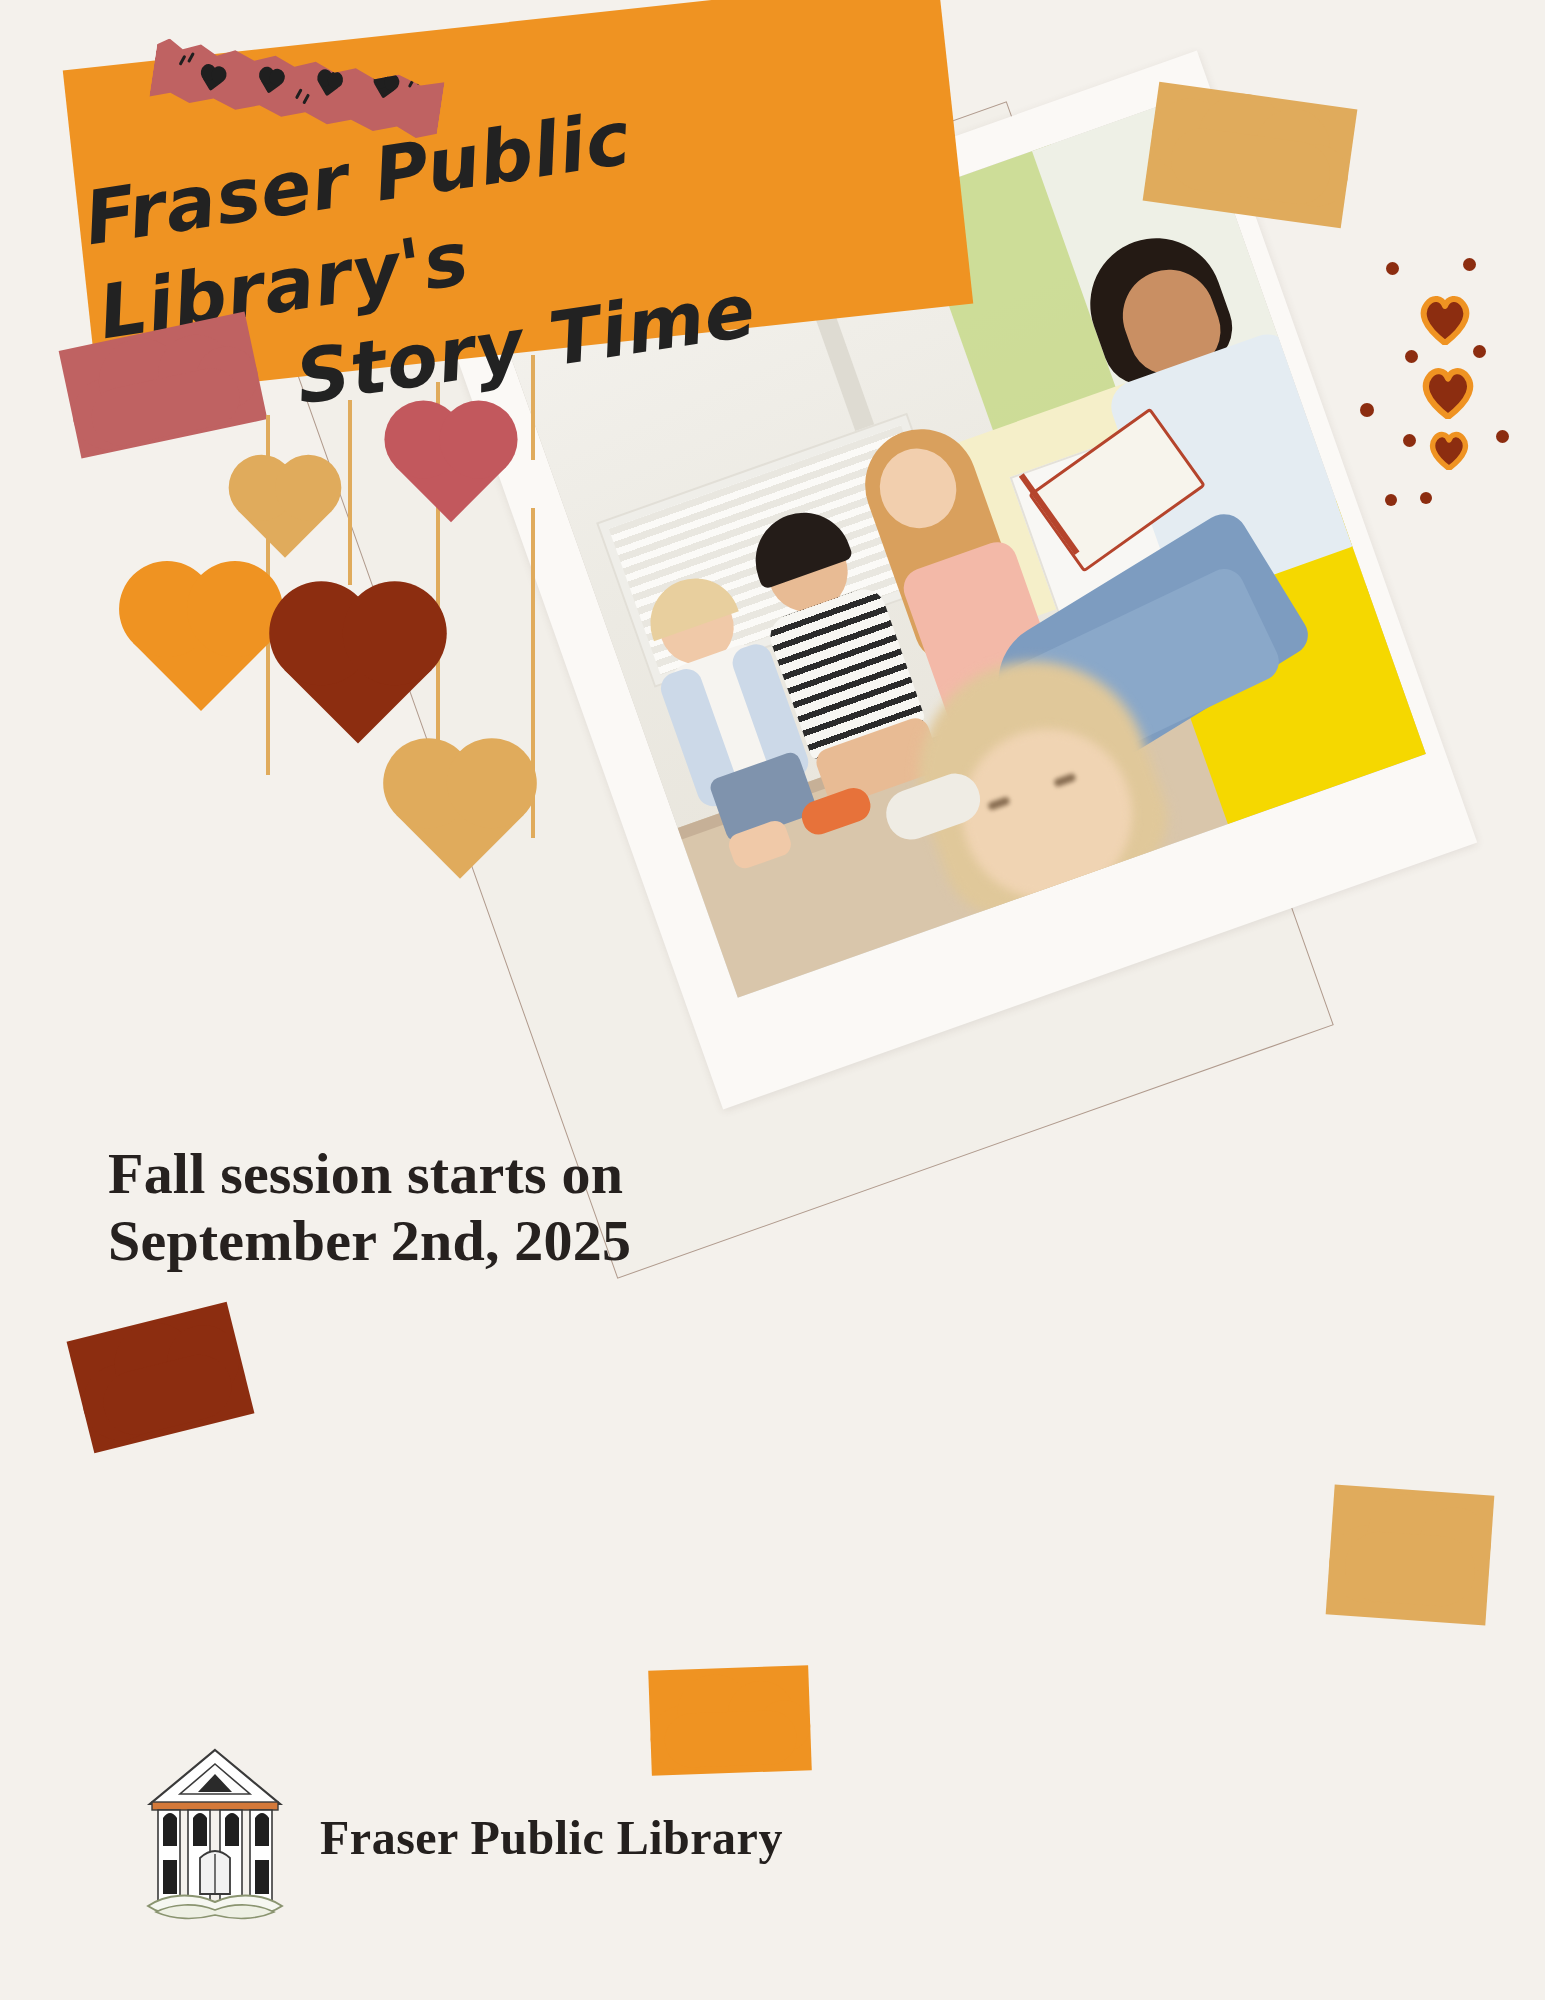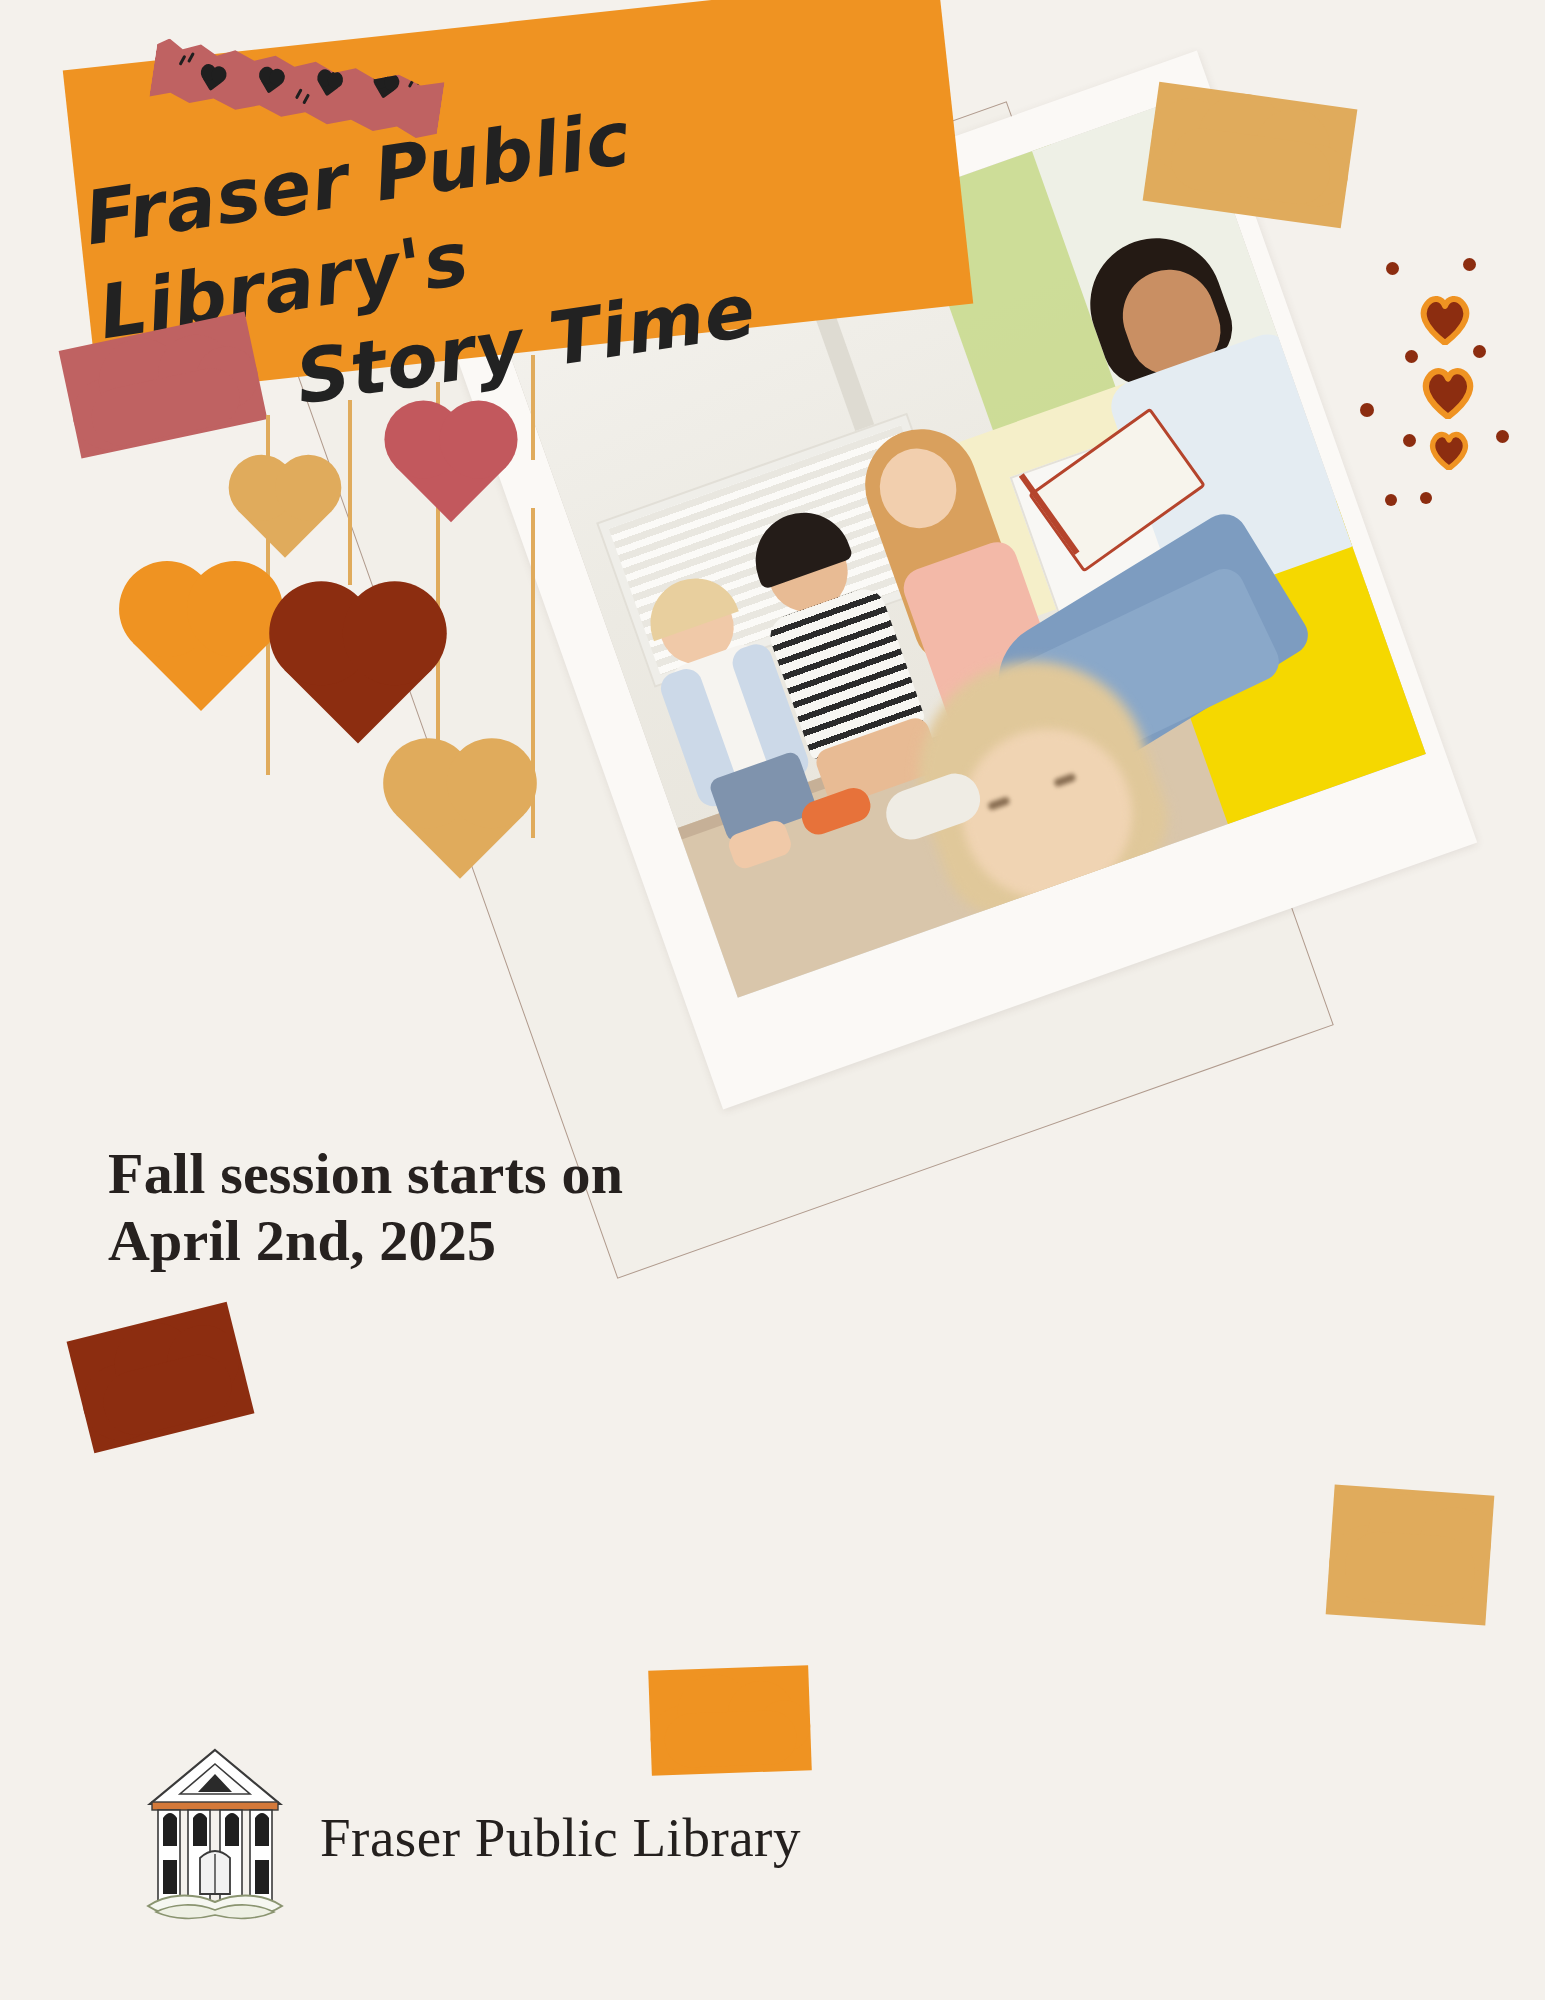--- a/index.html
+++ b/index.html
@@ -193,22 +193,22 @@
   #footer {
     position: absolute;
     left: 140px;
     top: 1742px;
     display: flex;
     align-items: center;
     gap: 30px;
   }
   #footer-name {
     font-family: "Liberation Serif", serif;
-    font-weight: 400;
-    font-size: 55px;
+    font-weight: 700;
+    font-size: 48px;
     color: #24201e;
     letter-spacing: .5px;
   }
   #logo-mark { width: 150px; height: 190px; position: relative; }
 </style>
 </head>
 <body>
 
 <div id="poster">
 
@@ -362,21 +362,21 @@
   <div class="dot" style="left:1405px;top:350px;width:13px;height:13px;"></div>
   <div class="dot" style="left:1473px;top:345px;width:13px;height:13px;"></div>
   <div class="dot" style="left:1360px;top:403px;width:14px;height:14px;"></div>
   <div class="dot" style="left:1403px;top:434px;width:13px;height:13px;"></div>
   <div class="dot" style="left:1496px;top:430px;width:13px;height:13px;"></div>
   <div class="dot" style="left:1385px;top:494px;width:12px;height:12px;"></div>
   <div class="dot" style="left:1420px;top:492px;width:12px;height:12px;"></div>
 
   <div id="headline">
     <div>Fall session starts on</div>
-    <div>April 2nd, 2025</div>
+    <div>September 2nd, 2025</div>
   </div>
 
 
   <div id="footer">
     <div id="logo-mark">
       <svg viewBox="0 0 150 190" width="150" height="190">
 
         <polygon points="75,8 140,62 10,62" fill="#ffffff" stroke="#3a3a3a" stroke-width="2.2"></polygon>
         <polygon points="75,22 110,52 40,52" fill="#fdfdfd" stroke="#3a3a3a" stroke-width="1.6"></polygon>
         <polygon points="75,32 92,50 58,50" fill="#2a2a2a"></polygon>

